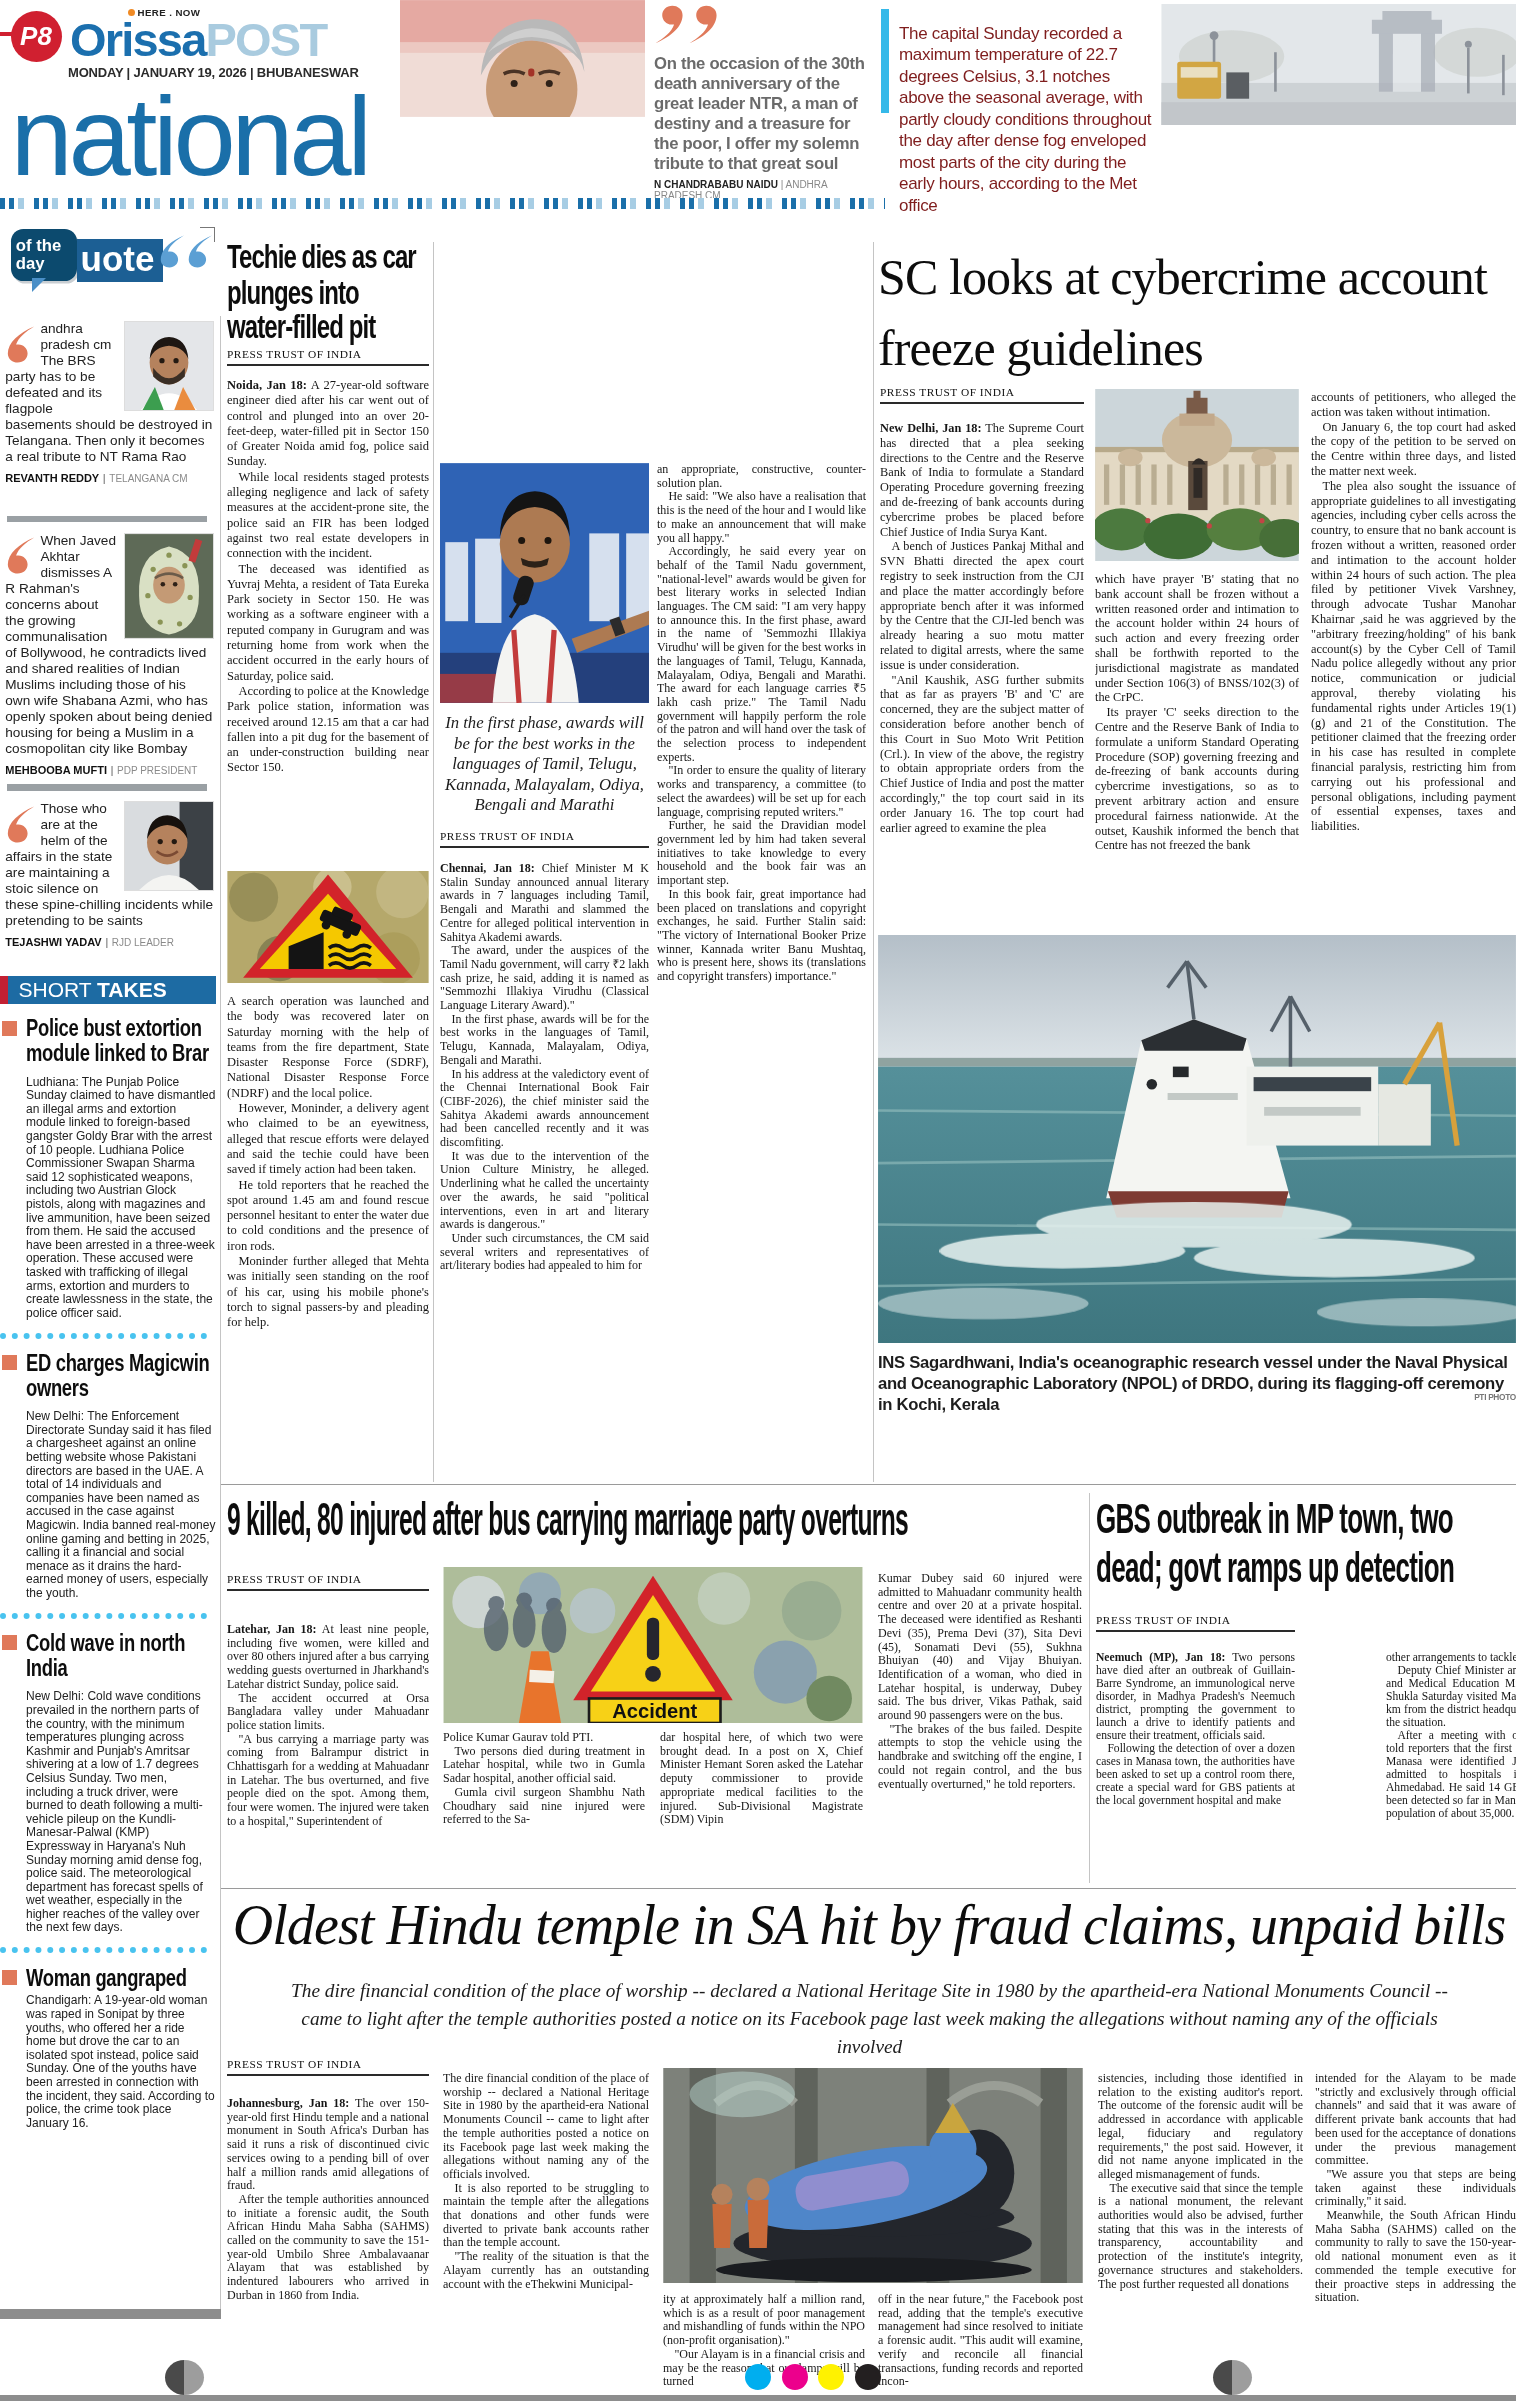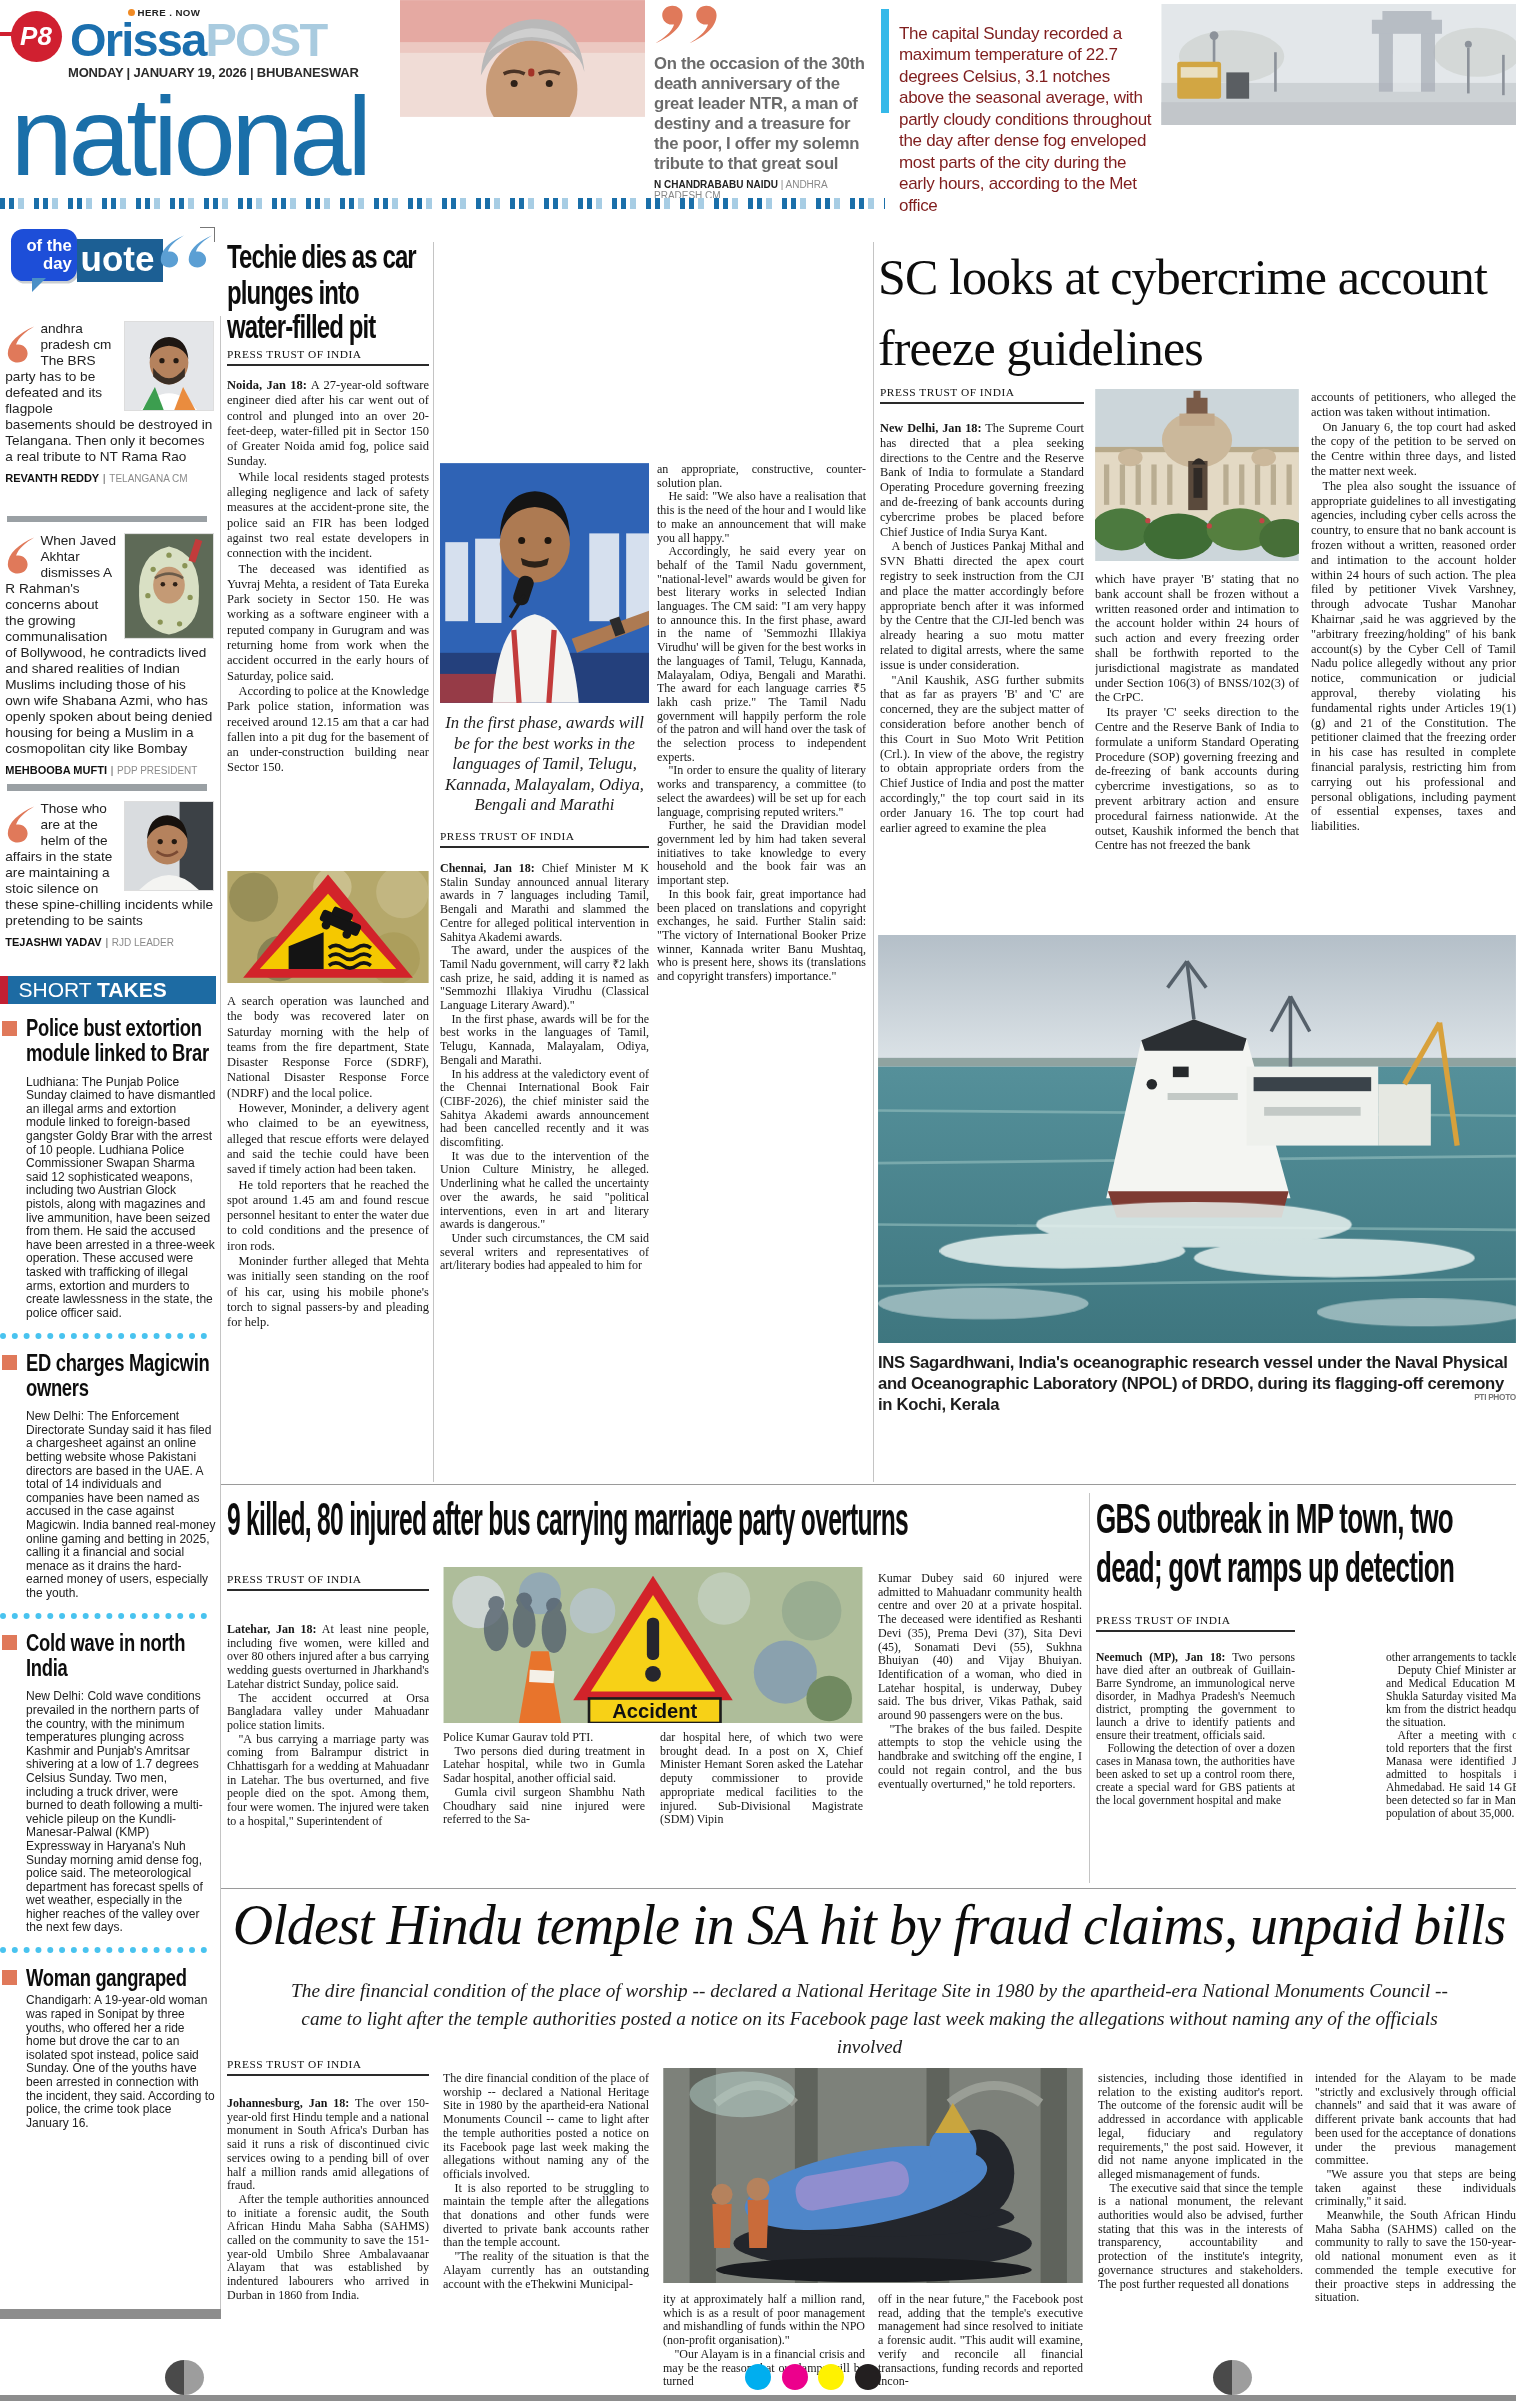--- a/index.html
+++ b/index.html
@@ -18,22 +18,22 @@
   .national{font:400 112px "Liberation Sans",sans-serif;color:#1a6fa9;letter-spacing:-4.4px;line-height:1}
   .ticks{height:11.4px;background:repeating-linear-gradient(90deg,#1a6fa9 0 5.3px,#fff 5.3px 8.8px,#1a6fa9 8.8px 14px,#fff 14px 18.4px,#a7cde4 18.4px 24px,#fff 24px 34px)}
   
   .tq-text{font:700 16.7px/20px "Liberation Sans",sans-serif;color:#6b6b6b;text-align:left;letter-spacing:-0.3px}
   .tq-attr{font:700 10px "Liberation Sans",sans-serif;color:#222;margin-top:5.3px}
   .tq-attr .role{color:#888;font-weight:400}
   .cyanbar{background:#35b9e9}
   .aq-title{font:800 32px "Liberation Sans",sans-serif;color:#2cb1e8;letter-spacing:-0.9px}
   .aq-body{font:500 17px/21.5px "Liberation Sans",sans-serif;color:#7f1d1d;letter-spacing:-0.3px;margin-top:8.8px}
   
-  .bub{background:#1d4ed8;border-radius:12.3px;color:#fff;font:700 16.7px/17.6px "Liberation Sans",sans-serif;
-       text-align:right;padding:8.8px 5.3px;width:56px;position:relative;box-shadow:1.8px 2.6px 0 #c9ced2}
+  .bub{background:#0c4a6e;border-radius:12.3px;color:#fff;font:700 16.7px/17.6px "Liberation Sans",sans-serif;
+       text-align:left;padding:8.8px 5.3px;width:56px;position:relative;box-shadow:1.8px 2.6px 0 #c9ced2}
   .bub:after{content:"";position:absolute;left:21px;bottom:-10.5px;border:7px solid transparent;border-top-color:#4a8fc7;border-left-color:#4a8fc7}
   .ubox{background:#1c5f94;color:#fff;font:700 35px/39px "Liberation Sans",sans-serif;padding:0 8.8px 3.5px 3.5px}
   .qitem{position:relative;width:209px;overflow:hidden}
   .qmark{float:left;margin:3.5px 5.3px 0 1.8px}
   .qphoto{float:right;margin:0 0 3.5px 5.3px;border:0.9px solid #ddd}
   .qtext{font:400 13.6px/16px "Liberation Sans",sans-serif;color:#222;margin:0;text-align:left}
   .attr{font:700 11px "Liberation Sans",sans-serif;color:#111;margin-top:7px;clear:left}
   .attr .pipe{color:#999;margin:0 3.5px}
   .attr .role{color:#8a8a8a;font-weight:400;font-size:10px}
   .graybar{height:6.1px;background:#9aa0a4}

